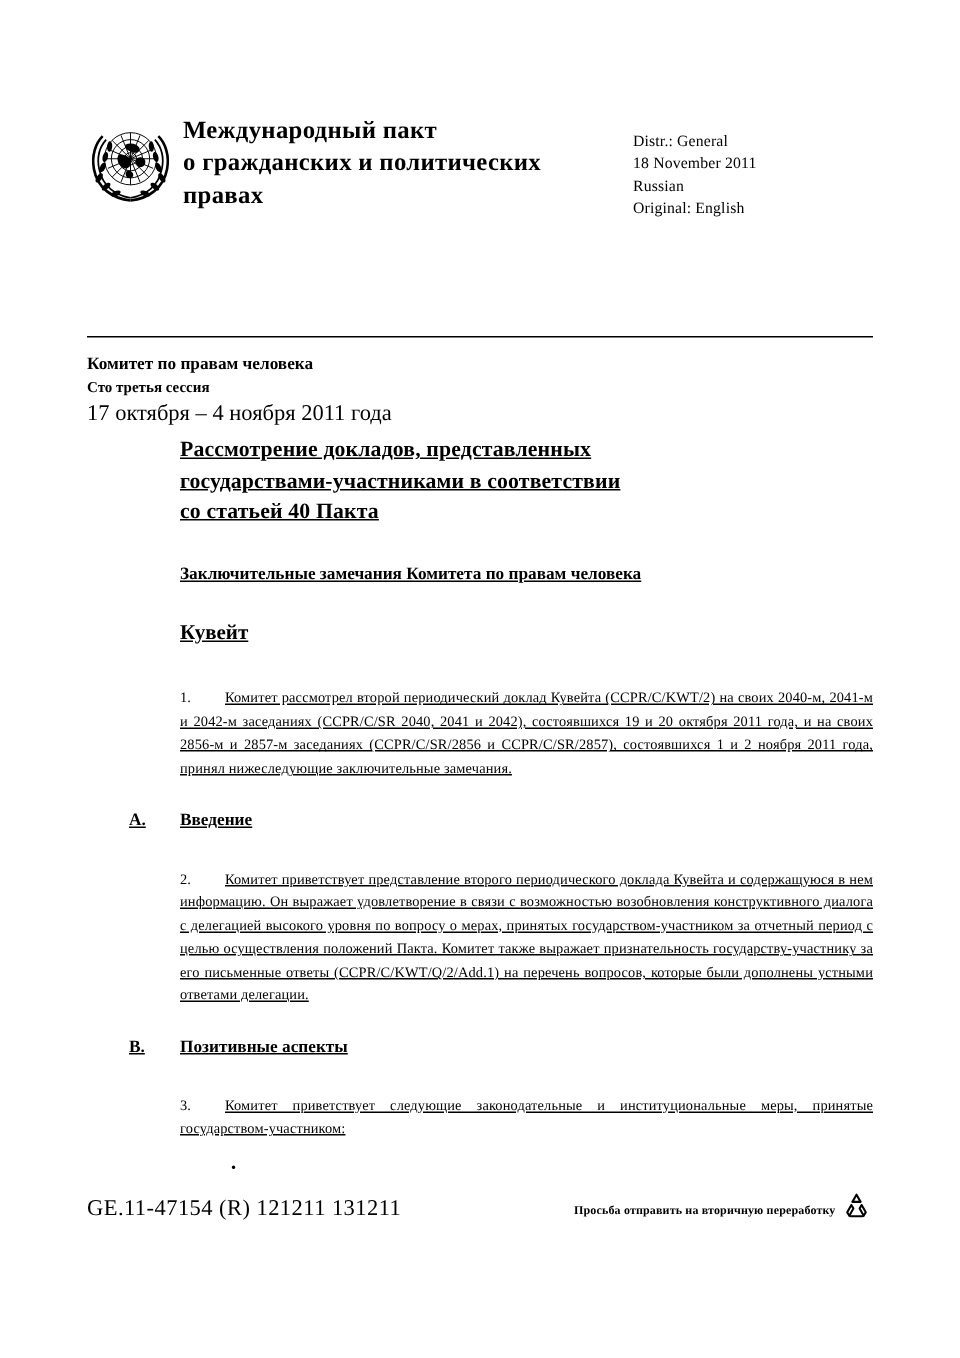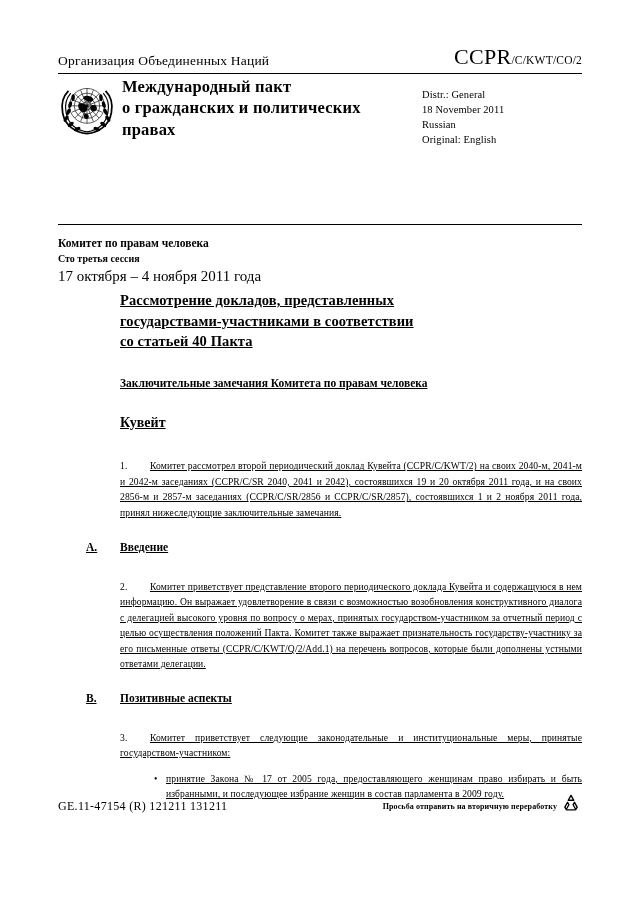--- a/index.html
+++ b/index.html
@@ -202,21 +202,21 @@
   .footer {
     position: absolute;
     left: 58px;
     top: 798px;
     width: 524px;
     display: flex;
     align-items: center;
     justify-content: space-between;
   }
   .footer-left {
-    font-size: 12px;
+    font-size: 15px;
     letter-spacing: 0.3px;
   }
   .footer-right {
     display: flex;
     align-items: center;
     font-size: 8px;
     font-weight: bold;
     letter-spacing: 0.1px;
   }
   .recycle-icon {
@@ -224,29 +224,20 @@
     height: 22px;
     margin-left: 3px;
     margin-top: -6px;
   }
 </style>
 </head>
 <body>
 
 <div class="page">
 
-  <div class="masthead">
-    <div class="masthead-row">
-      <div class="org-name">Организация Объединенных Наций</div>
-      <div class="symbol">
-        <span class="sym-main">CCPR</span><span class="sym-sub">/C/KWT/CO/2</span>
-      </div>
-    </div>
-    <div class="rule-thick"></div>
-  </div>
 
   <div class="titleblock">
 
     <div class="emblem">
       <svg viewBox="0 0 100 100" width="58" height="58" aria-hidden="true">
         <g stroke="#000" fill="none" stroke-width="1.6">
 
           <path d="M50 96 C30 94 12 82 8 60 C5 44 10 30 18 22" stroke-width="3"></path>
           <path d="M50 96 C70 94 88 82 92 60 C95 44 90 30 82 22" stroke-width="3"></path>
           <path d="M50 93 C33 90 18 80 14 60 C11 46 15 34 22 26" stroke-width="2"></path>
@@ -343,21 +334,21 @@
       <span class="sec-letter">B.</span>
       <span class="sec-label">Позитивные аспекты</span>
     </div>
 
     <p class="para">
       <span class="pnum">3.</span><span>Комитет приветствует следующие законодательные и институциональные меры, принятые государством-участником:</span>
     </p>
 
     <ul class="bullets">
       <li>
-        <span class="dot">•</span><span>принятие Закона № 17 от 2005 года, предоставляющего женщинам право избирать и быть избранными, и последующее избрание женщин в состав парламента в 2009 году.</span>
+        <span class="dot">•</span>
       </li>
     </ul>
 
   </div>
 
   <div class="footer">
     <div class="footer-left">GE.11-47154  (R)  121211  131211</div>
     <div class="footer-right">
       <span>Просьба отправить на вторичную переработку</span>
       <span class="recycle-icon">

